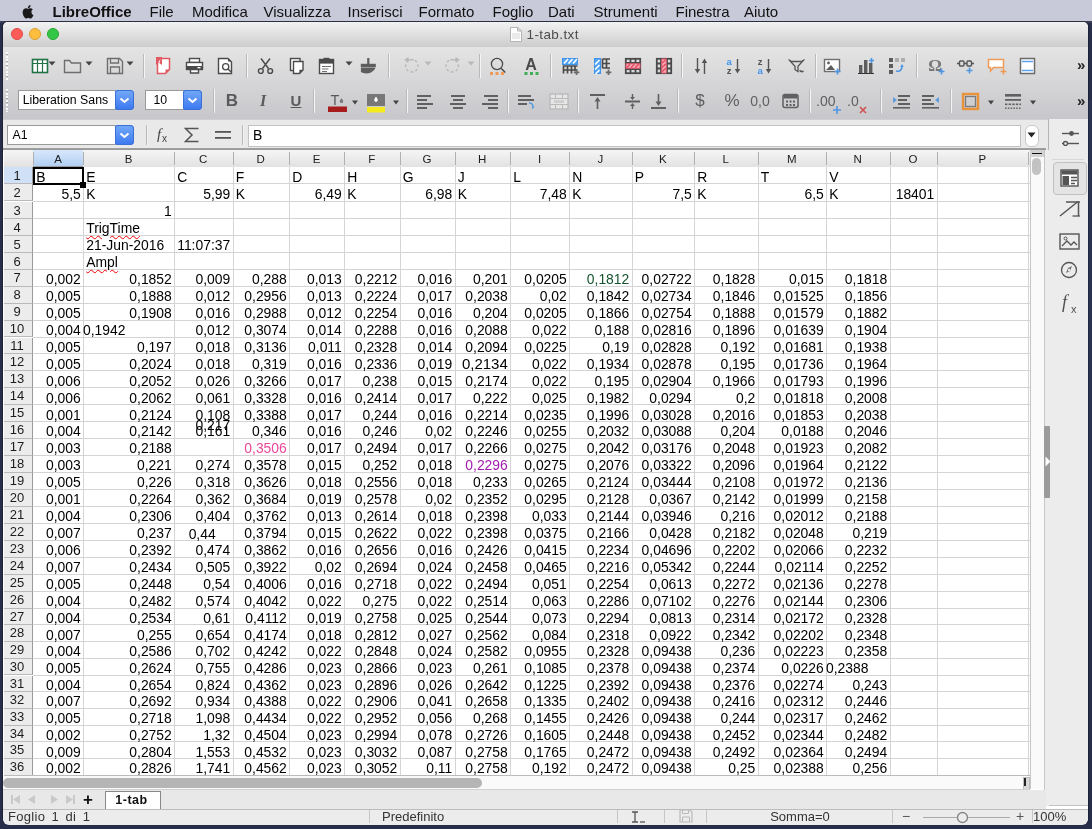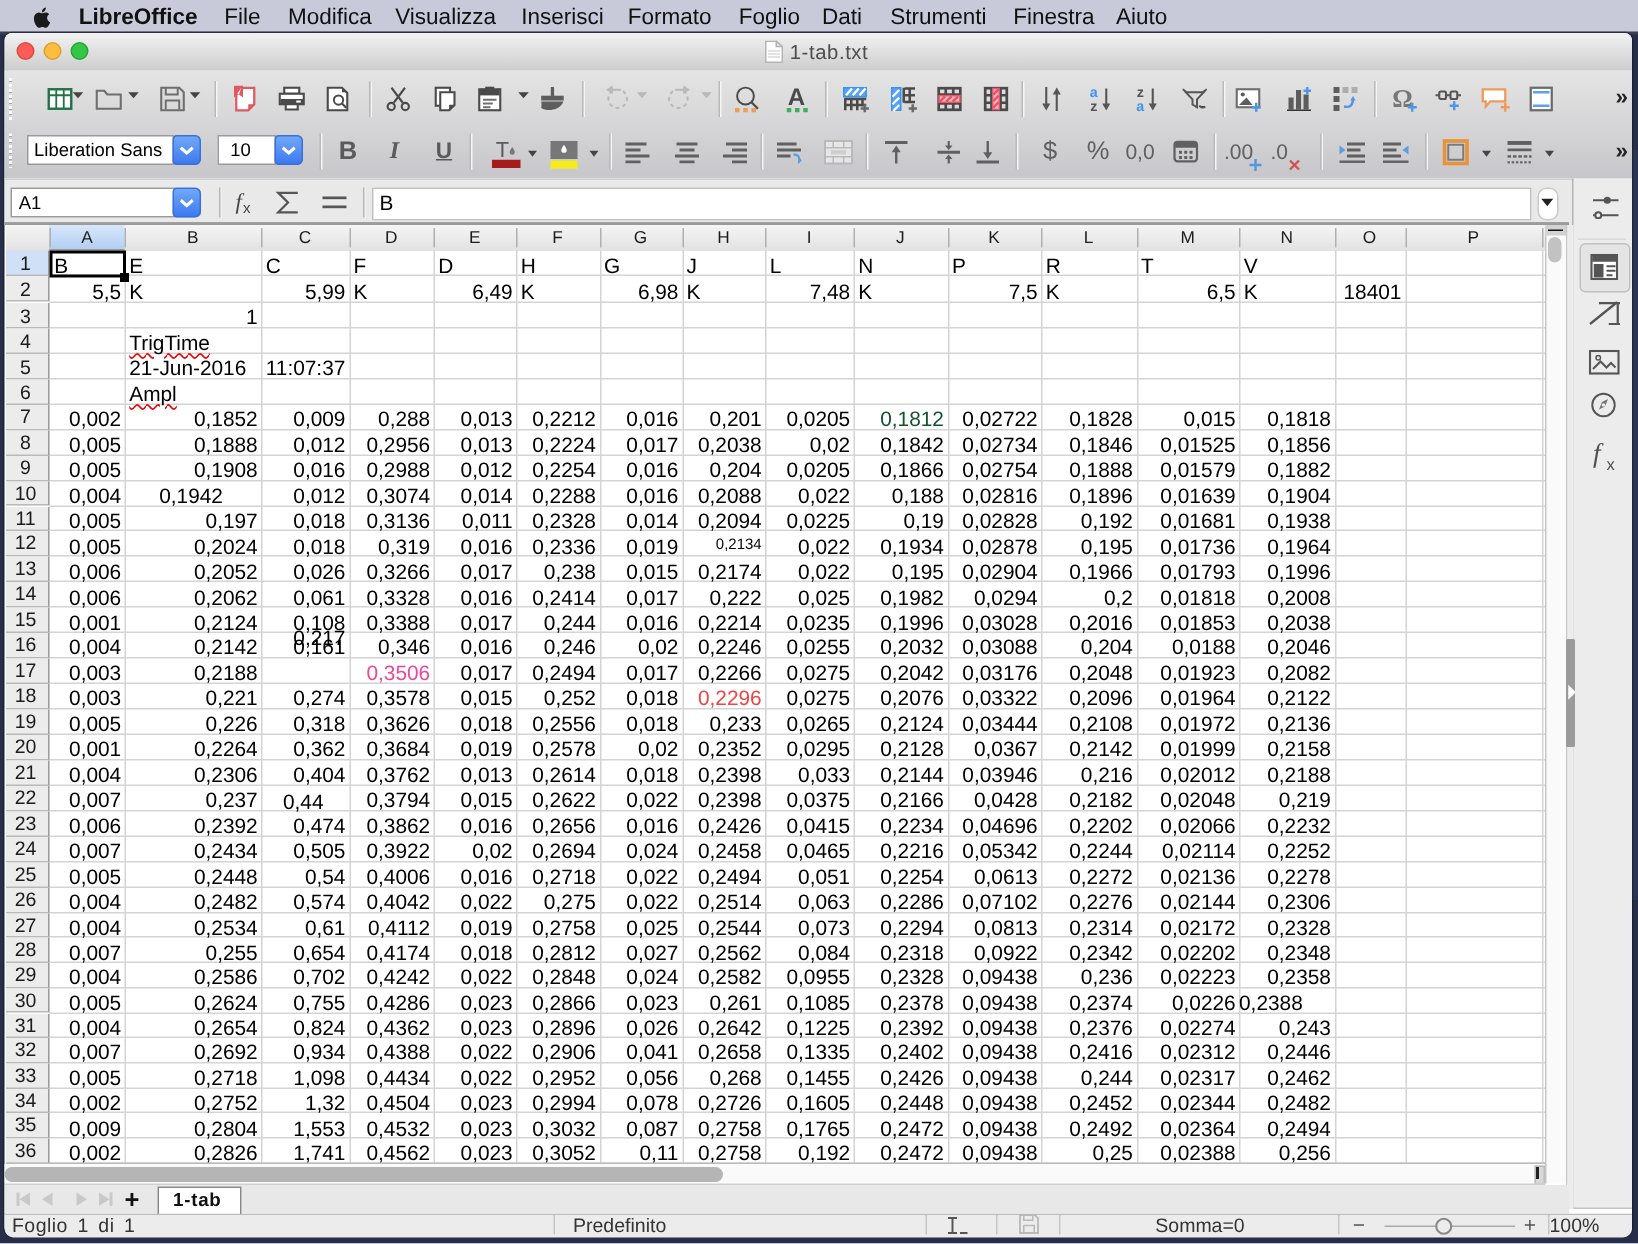--- a/index.html
+++ b/index.html
@@ -740,21 +740,21 @@
 <div style="left:344px;top:304.8px;width:53.3px;height:16.950000000000045px;line-height:16.950000000000045px;text-align:right;font-size:13.9px;color:#000;">0,2254</div>
 <div style="left:399.5px;top:304.8px;width:52.8px;height:16.950000000000045px;line-height:16.950000000000045px;text-align:right;font-size:13.9px;color:#000;">0,016</div>
 <div style="left:454.5px;top:304.8px;width:53.3px;height:16.950000000000045px;line-height:16.950000000000045px;text-align:right;font-size:13.9px;color:#000;">0,204</div>
 <div style="left:510px;top:304.8px;width:56.8px;height:16.950000000000045px;line-height:16.950000000000045px;text-align:right;font-size:13.9px;color:#000;">0,0205</div>
 <div style="left:569px;top:304.8px;width:60.3px;height:16.950000000000045px;line-height:16.950000000000045px;text-align:right;font-size:13.9px;color:#000;">0,1866</div>
 <div style="left:631.5px;top:304.8px;width:60.3px;height:16.950000000000045px;line-height:16.950000000000045px;text-align:right;font-size:13.9px;color:#000;">0,02754</div>
 <div style="left:694px;top:304.8px;width:61.3px;height:16.950000000000045px;line-height:16.950000000000045px;text-align:right;font-size:13.9px;color:#000;">0,1888</div>
 <div style="left:757.5px;top:304.8px;width:66.3px;height:16.950000000000045px;line-height:16.950000000000045px;text-align:right;font-size:13.9px;color:#000;">0,01579</div>
 <div style="left:826px;top:304.8px;width:61.3px;height:16.950000000000045px;line-height:16.950000000000045px;text-align:right;font-size:13.9px;color:#000;">0,1882</div>
 <div style="left:33px;top:321.75000000000006px;width:47.8px;height:16.94999999999999px;line-height:16.94999999999999px;text-align:right;font-size:13.9px;color:#000;">0,004</div>
-<div style="left:83px;top:321.75000000000006px;width:88.8px;height:16.94999999999999px;line-height:16.94999999999999px;text-align:center;font-size:13.9px;color:#000;">0,1942</div>
+<div style="left:83px;top:321.75000000000006px;width:88.8px;height:16.94999999999999px;line-height:16.94999999999999px;text-align:left;font-size:13.9px;color:#000;">0,1942</div>
 <div style="left:174px;top:321.75000000000006px;width:56.3px;height:16.94999999999999px;line-height:16.94999999999999px;text-align:right;font-size:13.9px;color:#000;">0,012</div>
 <div style="left:232.5px;top:321.75000000000006px;width:54.3px;height:16.94999999999999px;line-height:16.94999999999999px;text-align:right;font-size:13.9px;color:#000;">0,3074</div>
 <div style="left:289px;top:321.75000000000006px;width:52.8px;height:16.94999999999999px;line-height:16.94999999999999px;text-align:right;font-size:13.9px;color:#000;">0,014</div>
 <div style="left:344px;top:321.75000000000006px;width:53.3px;height:16.94999999999999px;line-height:16.94999999999999px;text-align:right;font-size:13.9px;color:#000;">0,2288</div>
 <div style="left:399.5px;top:321.75000000000006px;width:52.8px;height:16.94999999999999px;line-height:16.94999999999999px;text-align:right;font-size:13.9px;color:#000;">0,016</div>
 <div style="left:454.5px;top:321.75000000000006px;width:53.3px;height:16.94999999999999px;line-height:16.94999999999999px;text-align:right;font-size:13.9px;color:#000;">0,2088</div>
 <div style="left:510px;top:321.75000000000006px;width:56.8px;height:16.94999999999999px;line-height:16.94999999999999px;text-align:right;font-size:13.9px;color:#000;">0,022</div>
 <div style="left:569px;top:321.75000000000006px;width:60.3px;height:16.94999999999999px;line-height:16.94999999999999px;text-align:right;font-size:13.9px;color:#000;">0,188</div>
 <div style="left:631.5px;top:321.75000000000006px;width:60.3px;height:16.94999999999999px;line-height:16.94999999999999px;text-align:right;font-size:13.9px;color:#000;">0,02816</div>
 <div style="left:694px;top:321.75000000000006px;width:61.3px;height:16.94999999999999px;line-height:16.94999999999999px;text-align:right;font-size:13.9px;color:#000;">0,1896</div>
@@ -774,21 +774,21 @@
 <div style="left:694px;top:338.70000000000005px;width:61.3px;height:16.94999999999999px;line-height:16.94999999999999px;text-align:right;font-size:13.9px;color:#000;">0,192</div>
 <div style="left:757.5px;top:338.70000000000005px;width:66.3px;height:16.94999999999999px;line-height:16.94999999999999px;text-align:right;font-size:13.9px;color:#000;">0,01681</div>
 <div style="left:826px;top:338.70000000000005px;width:61.3px;height:16.94999999999999px;line-height:16.94999999999999px;text-align:right;font-size:13.9px;color:#000;">0,1938</div>
 <div style="left:33px;top:355.65000000000003px;width:47.8px;height:16.94999999999999px;line-height:16.94999999999999px;text-align:right;font-size:13.9px;color:#000;">0,005</div>
 <div style="left:83px;top:355.65000000000003px;width:88.8px;height:16.94999999999999px;line-height:16.94999999999999px;text-align:right;font-size:13.9px;color:#000;">0,2024</div>
 <div style="left:174px;top:355.65000000000003px;width:56.3px;height:16.94999999999999px;line-height:16.94999999999999px;text-align:right;font-size:13.9px;color:#000;">0,018</div>
 <div style="left:232.5px;top:355.65000000000003px;width:54.3px;height:16.94999999999999px;line-height:16.94999999999999px;text-align:right;font-size:13.9px;color:#000;">0,319</div>
 <div style="left:289px;top:355.65000000000003px;width:52.8px;height:16.94999999999999px;line-height:16.94999999999999px;text-align:right;font-size:13.9px;color:#000;">0,016</div>
 <div style="left:344px;top:355.65000000000003px;width:53.3px;height:16.94999999999999px;line-height:16.94999999999999px;text-align:right;font-size:13.9px;color:#000;">0,2336</div>
 <div style="left:399.5px;top:355.65000000000003px;width:52.8px;height:16.94999999999999px;line-height:16.94999999999999px;text-align:right;font-size:13.9px;color:#000;">0,019</div>
-<div style="left:454.5px;top:355.65000000000003px;width:53.3px;height:16.94999999999999px;line-height:16.94999999999999px;text-align:right;font-size:10px;color:#000;">0,2134</div>
+<div style="left:454.5px;top:355.65000000000003px;width:53.3px;height:16.94999999999999px;line-height:16.94999999999999px;text-align:right;font-size:15px;color:#000;">0,2134</div>
 <div style="left:510px;top:355.65000000000003px;width:56.8px;height:16.94999999999999px;line-height:16.94999999999999px;text-align:right;font-size:13.9px;color:#000;">0,022</div>
 <div style="left:569px;top:355.65000000000003px;width:60.3px;height:16.94999999999999px;line-height:16.94999999999999px;text-align:right;font-size:13.9px;color:#000;">0,1934</div>
 <div style="left:631.5px;top:355.65000000000003px;width:60.3px;height:16.94999999999999px;line-height:16.94999999999999px;text-align:right;font-size:13.9px;color:#000;">0,02878</div>
 <div style="left:694px;top:355.65000000000003px;width:61.3px;height:16.94999999999999px;line-height:16.94999999999999px;text-align:right;font-size:13.9px;color:#000;">0,195</div>
 <div style="left:757.5px;top:355.65000000000003px;width:66.3px;height:16.94999999999999px;line-height:16.94999999999999px;text-align:right;font-size:13.9px;color:#000;">0,01736</div>
 <div style="left:826px;top:355.65000000000003px;width:61.3px;height:16.94999999999999px;line-height:16.94999999999999px;text-align:right;font-size:13.9px;color:#000;">0,1964</div>
 <div style="left:33px;top:372.6px;width:47.8px;height:16.94999999999999px;line-height:16.94999999999999px;text-align:right;font-size:13.9px;color:#000;">0,006</div>
 <div style="left:83px;top:372.6px;width:88.8px;height:16.94999999999999px;line-height:16.94999999999999px;text-align:right;font-size:13.9px;color:#000;">0,2052</div>
 <div style="left:174px;top:372.6px;width:56.3px;height:16.94999999999999px;line-height:16.94999999999999px;text-align:right;font-size:13.9px;color:#000;">0,026</div>
 <div style="left:232.5px;top:372.6px;width:54.3px;height:16.94999999999999px;line-height:16.94999999999999px;text-align:right;font-size:13.9px;color:#000;">0,3266</div>
@@ -858,21 +858,21 @@
 <div style="left:694px;top:440.40000000000003px;width:61.3px;height:16.94999999999999px;line-height:16.94999999999999px;text-align:right;font-size:13.9px;color:#000;">0,2048</div>
 <div style="left:757.5px;top:440.40000000000003px;width:66.3px;height:16.94999999999999px;line-height:16.94999999999999px;text-align:right;font-size:13.9px;color:#000;">0,01923</div>
 <div style="left:826px;top:440.40000000000003px;width:61.3px;height:16.94999999999999px;line-height:16.94999999999999px;text-align:right;font-size:13.9px;color:#000;">0,2082</div>
 <div style="left:33px;top:457.35px;width:47.8px;height:16.94999999999999px;line-height:16.94999999999999px;text-align:right;font-size:13.9px;color:#000;">0,003</div>
 <div style="left:83px;top:457.35px;width:88.8px;height:16.94999999999999px;line-height:16.94999999999999px;text-align:right;font-size:13.9px;color:#000;">0,221</div>
 <div style="left:174px;top:457.35px;width:56.3px;height:16.94999999999999px;line-height:16.94999999999999px;text-align:right;font-size:13.9px;color:#000;">0,274</div>
 <div style="left:232.5px;top:457.35px;width:54.3px;height:16.94999999999999px;line-height:16.94999999999999px;text-align:right;font-size:13.9px;color:#000;">0,3578</div>
 <div style="left:289px;top:457.35px;width:52.8px;height:16.94999999999999px;line-height:16.94999999999999px;text-align:right;font-size:13.9px;color:#000;">0,015</div>
 <div style="left:344px;top:457.35px;width:53.3px;height:16.94999999999999px;line-height:16.94999999999999px;text-align:right;font-size:13.9px;color:#000;">0,252</div>
 <div style="left:399.5px;top:457.35px;width:52.8px;height:16.94999999999999px;line-height:16.94999999999999px;text-align:right;font-size:13.9px;color:#000;">0,018</div>
-<div style="left:454.5px;top:457.35px;width:53.3px;height:16.94999999999999px;line-height:16.94999999999999px;text-align:right;font-size:13.9px;color:#ef4444;">0,2296</div>
+<div style="left:454.5px;top:457.35px;width:53.3px;height:16.94999999999999px;line-height:16.94999999999999px;text-align:right;font-size:13.9px;color:#a21caf;">0,2296</div>
 <div style="left:510px;top:457.35px;width:56.8px;height:16.94999999999999px;line-height:16.94999999999999px;text-align:right;font-size:13.9px;color:#000;">0,0275</div>
 <div style="left:569px;top:457.35px;width:60.3px;height:16.94999999999999px;line-height:16.94999999999999px;text-align:right;font-size:13.9px;color:#000;">0,2076</div>
 <div style="left:631.5px;top:457.35px;width:60.3px;height:16.94999999999999px;line-height:16.94999999999999px;text-align:right;font-size:13.9px;color:#000;">0,03322</div>
 <div style="left:694px;top:457.35px;width:61.3px;height:16.94999999999999px;line-height:16.94999999999999px;text-align:right;font-size:13.9px;color:#000;">0,2096</div>
 <div style="left:757.5px;top:457.35px;width:66.3px;height:16.94999999999999px;line-height:16.94999999999999px;text-align:right;font-size:13.9px;color:#000;">0,01964</div>
 <div style="left:826px;top:457.35px;width:61.3px;height:16.94999999999999px;line-height:16.94999999999999px;text-align:right;font-size:13.9px;color:#000;">0,2122</div>
 <div style="left:33px;top:474.3px;width:47.8px;height:16.950000000000045px;line-height:16.950000000000045px;text-align:right;font-size:13.9px;color:#000;">0,005</div>
 <div style="left:83px;top:474.3px;width:88.8px;height:16.950000000000045px;line-height:16.950000000000045px;text-align:right;font-size:13.9px;color:#000;">0,226</div>
 <div style="left:174px;top:474.3px;width:56.3px;height:16.950000000000045px;line-height:16.950000000000045px;text-align:right;font-size:13.9px;color:#000;">0,318</div>
 <div style="left:232.5px;top:474.3px;width:54.3px;height:16.950000000000045px;line-height:16.950000000000045px;text-align:right;font-size:13.9px;color:#000;">0,3626</div>

